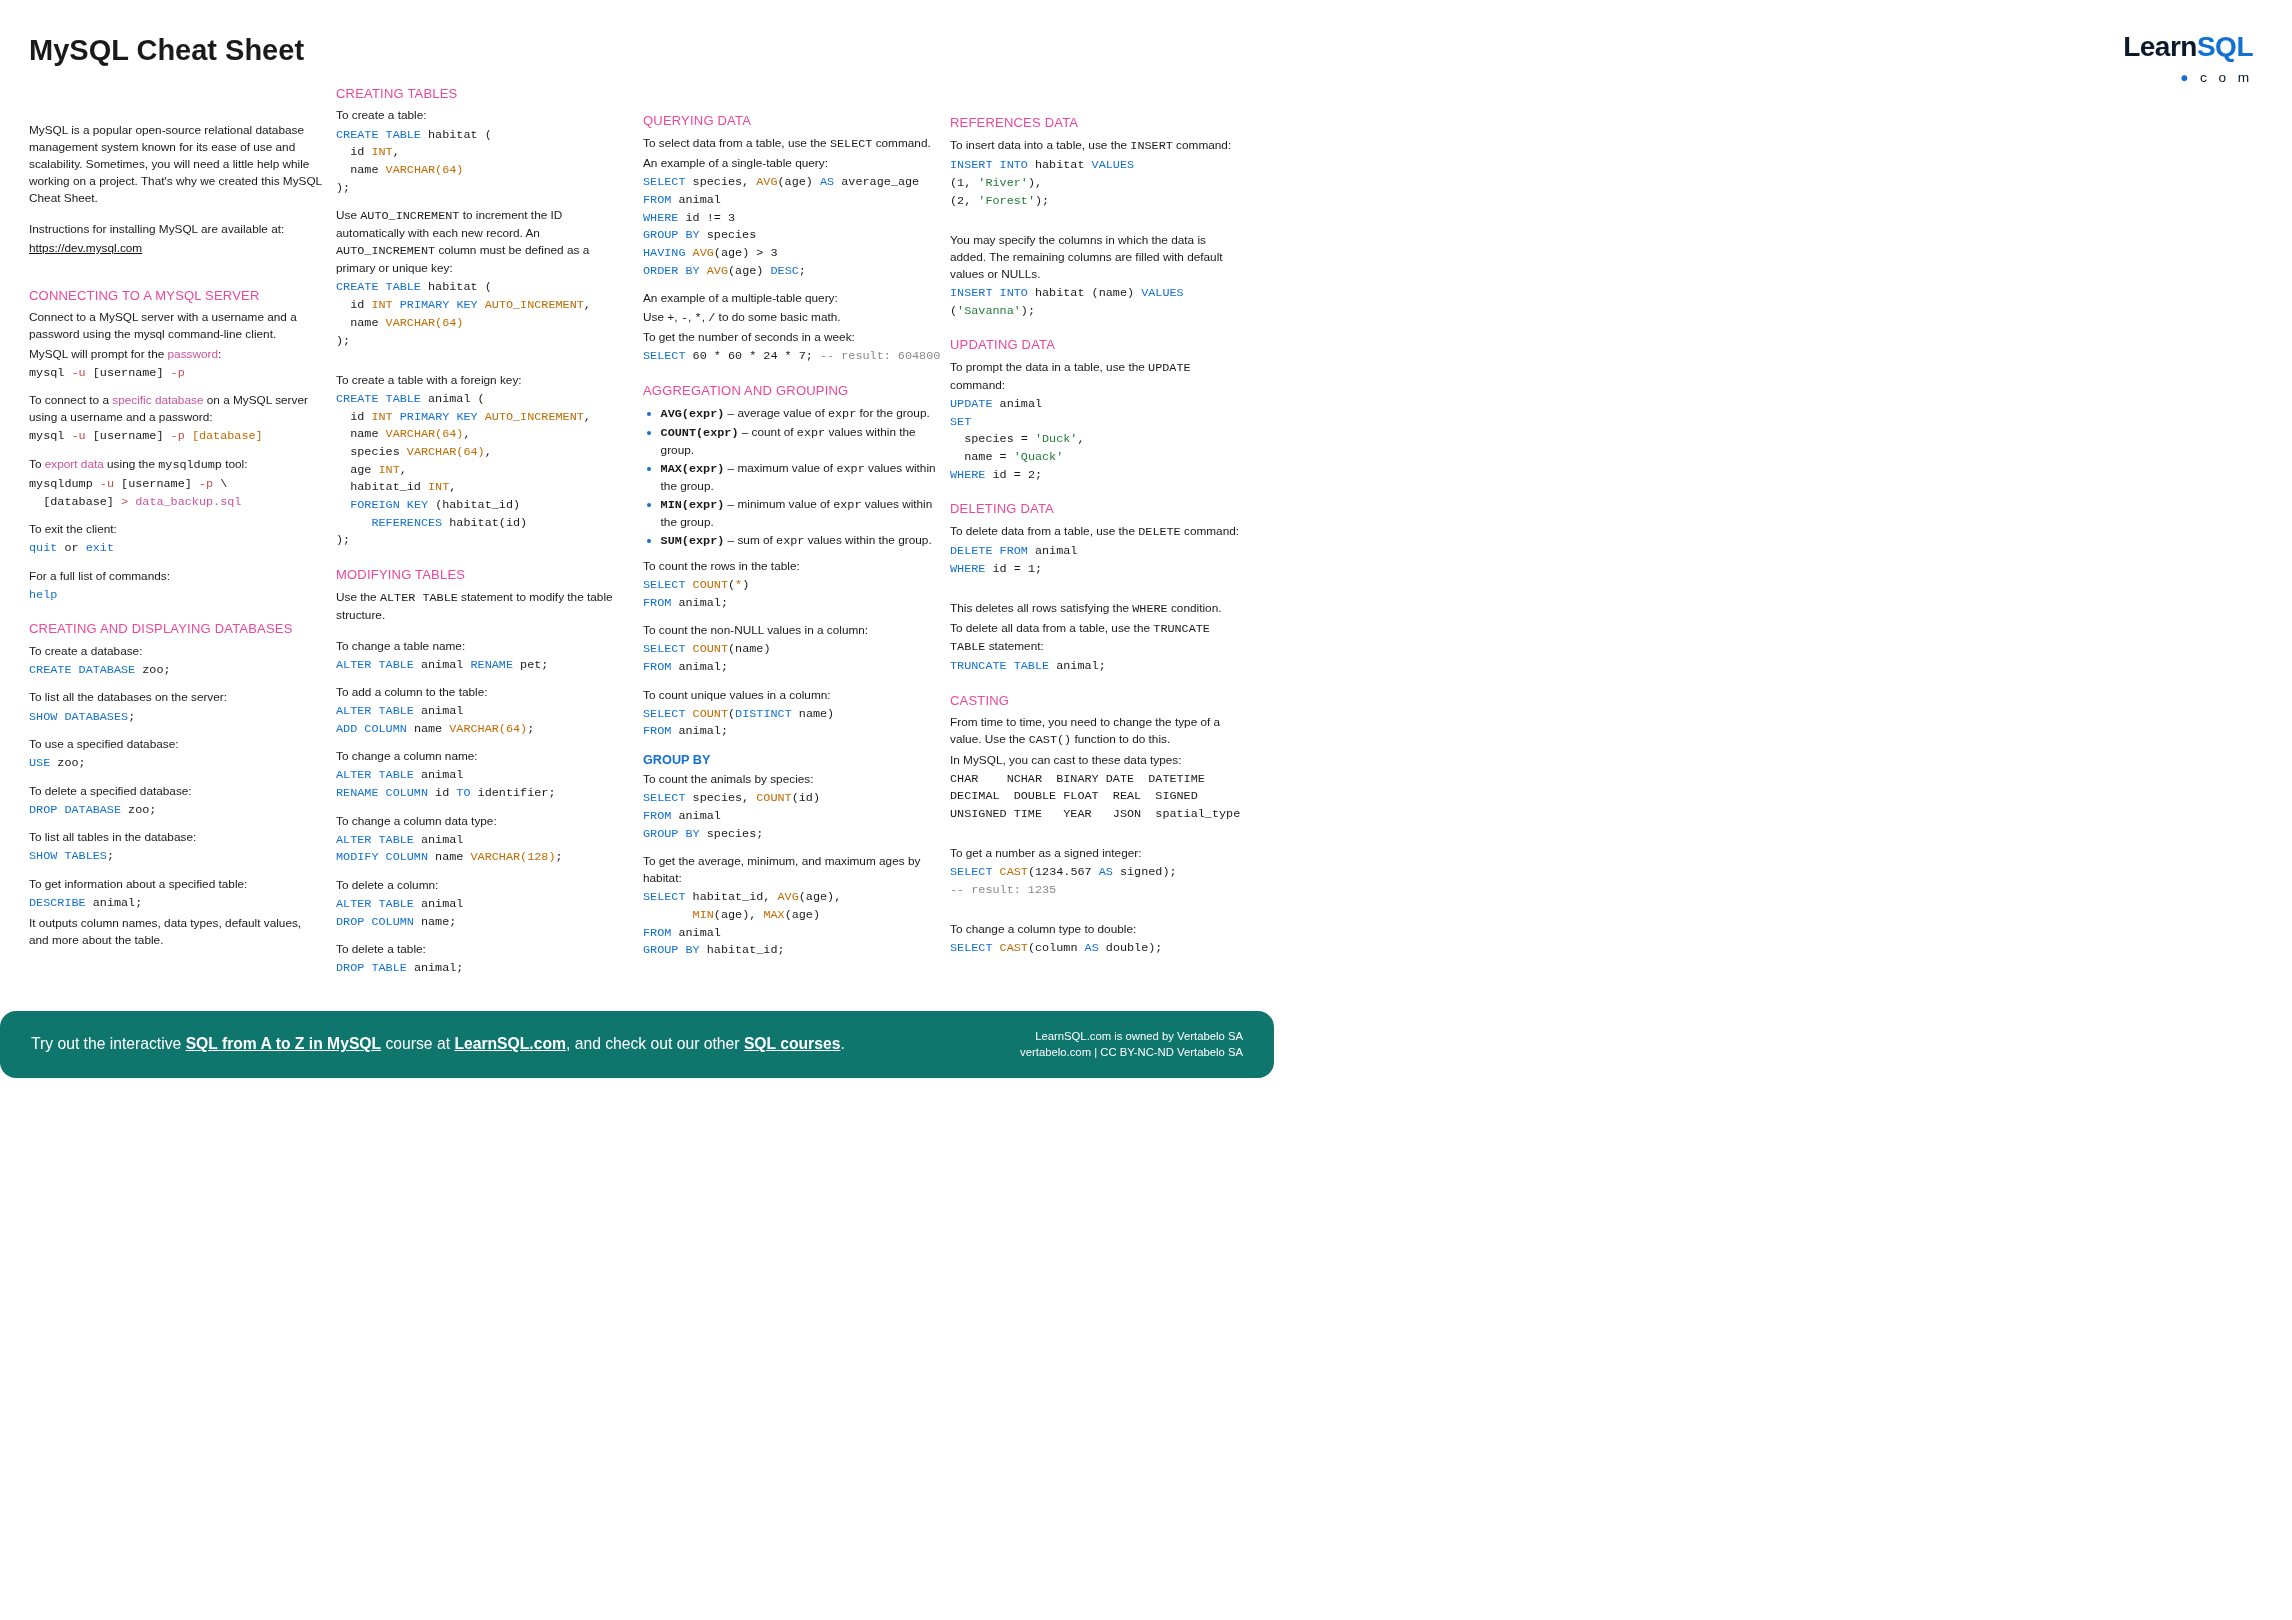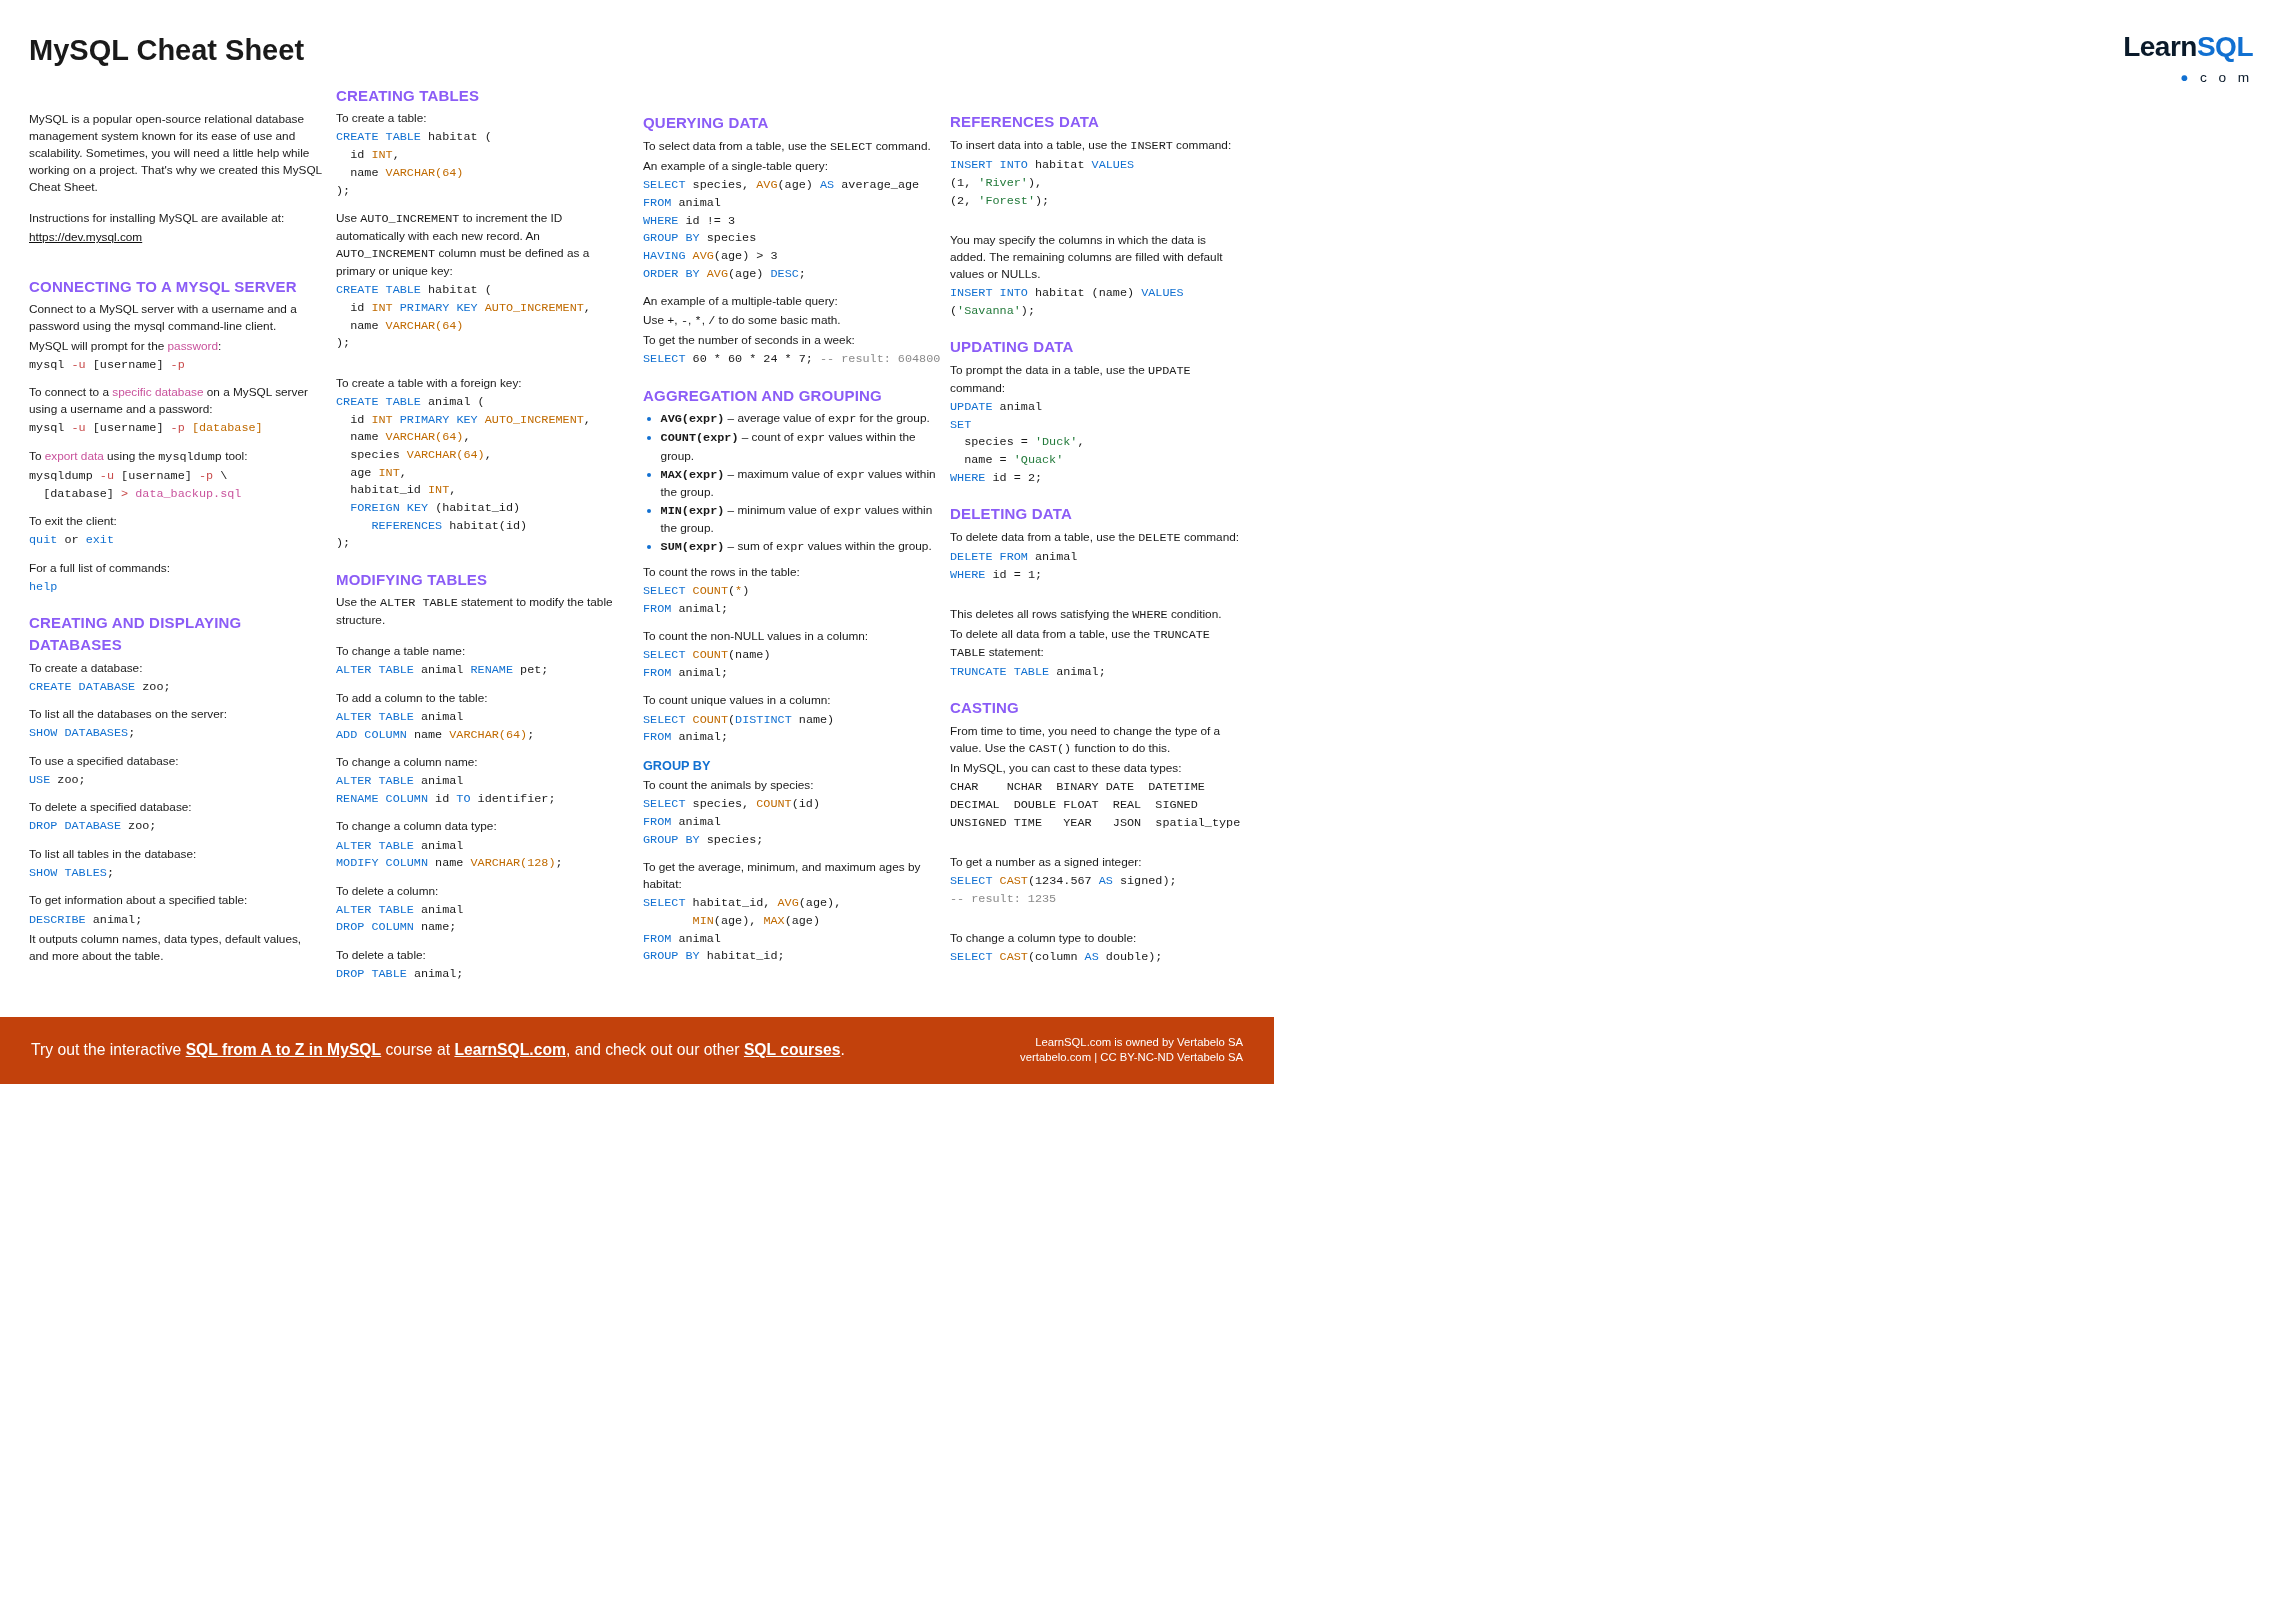--- a/index.html
+++ b/index.html
@@ -9,23 +9,23 @@
     color: #1a1a1a;
     width: 1274px;
     padding: 29px 29px 0 29px;
     font-size: 11.8px;
     line-height: 1.45;
   }
   h1 { font-size: 29px; font-weight: 700; margin-bottom: 13.7px; }
   .columns { display: flex; gap: 12px; align-items: center; }
   .col { flex: 1; min-width: 0; }
   .section-title {
-    color: #8b5cf6;
-    font-size: 15px;
-    font-weight: 700;
+    color: #ec4899;
+    font-size: 13px;
+    font-weight: 400;
     margin-top: 15.7px;
     margin-bottom: 3.9px;
     letter-spacing: 0.2px;
   }
   .section-title.first { margin-top: 0; }
   .sub-title { color: #1170d1; font-weight: 700; font-size: 12.7px; margin-top: 9.8px; margin-bottom: 2px; }
   p { margin-bottom: 2px; }
   a.underlined { color: #111; text-decoration: underline; }
   .code {
     font-family: "Consolas","Menlo","Courier New",monospace;
@@ -45,27 +45,28 @@
   .c-str  { color: #237a3b; }  
   .c-cmt  { color: #8a8a8a; }  
   .c-pink { color: #c9539c; }  
   .c-red  { color: #c84a4a; }  
   .logo { position: absolute; top: 27.4px; right: 39px; text-align: right; }
   .logo .l1 { font-size: 28px; font-weight: 700; color: #0a1a2a; letter-spacing: -0.5px; }
   .logo .l1 .sql { color: #1170d1; }
   .logo .l2 { font-size: 13.7px; color: #0a1a2a; letter-spacing: 3.9px; }
   .logo .dot { color: #1170d1; font-size: 13.7px; }
   .footer {
-    background: #c2410c;
+    background: #0f766e;
     color: #fff;
     margin: 23.5px -29px 0 -29px;
     padding: 17.6px 31px;
     display: flex;
     justify-content: space-between;
     align-items: center;
+    border-radius: 16px;
   }
   .footer .left { font-size: 15.7px; }
   .footer .left b { text-decoration: underline; }
   .footer .right { font-size: 11.3px; text-align: right; line-height: 1.4; }
   .intro p { margin-bottom: 0; }
   .intro { margin-bottom: 13.7px; }
 </style>
 </head>
 <body>
 

